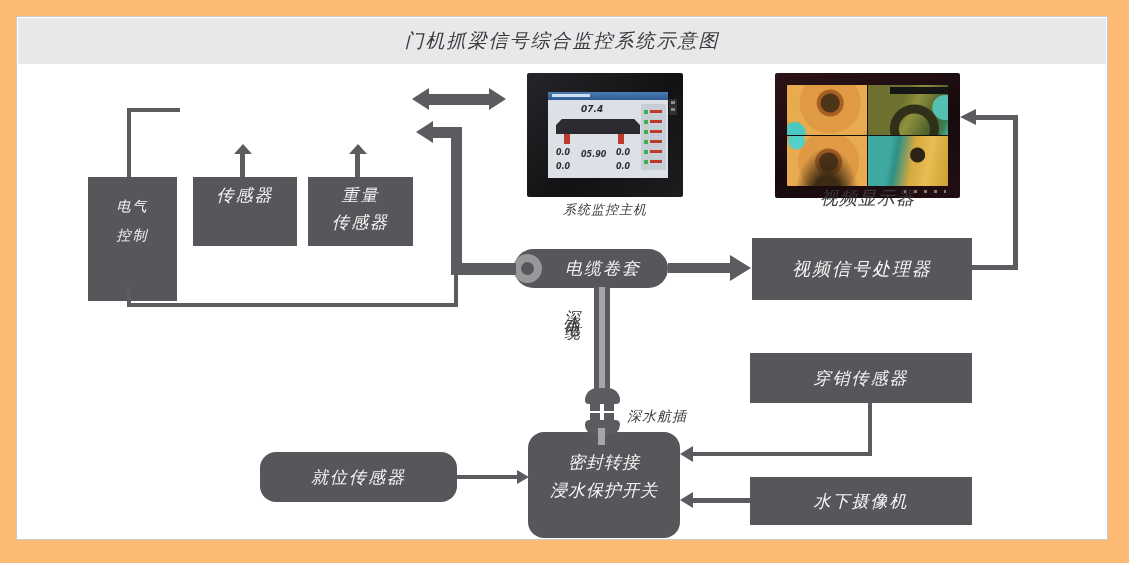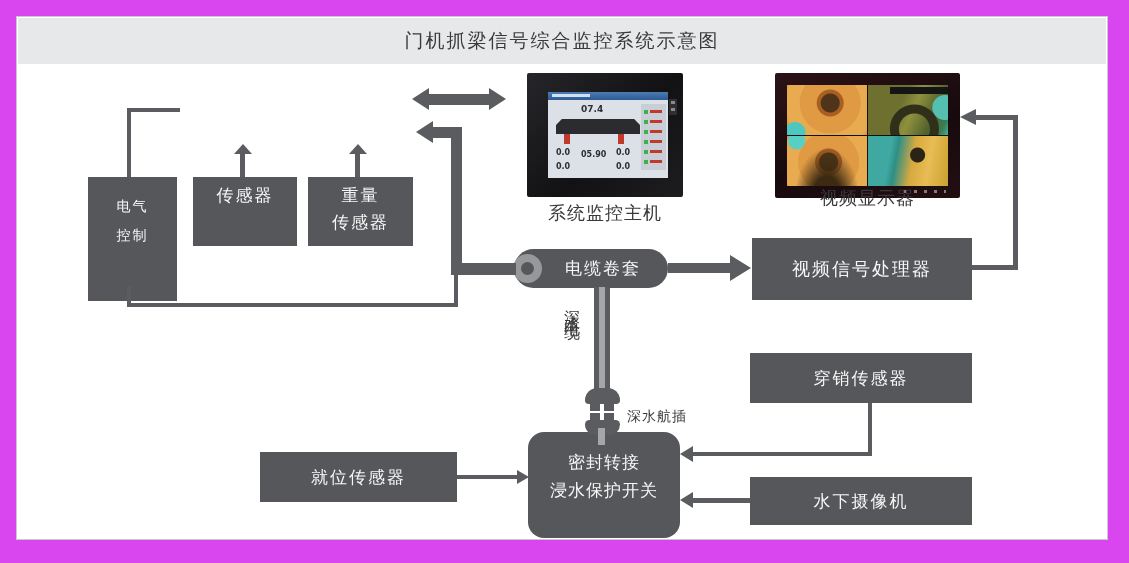--- a/index.html
+++ b/index.html
@@ -2,21 +2,21 @@
 <html style="--box: #56575a; --line: #5b5c5f; --band: #e7e8ea; --ring: #97989a; --core: #a5a6a8; --ink: #39393b;"><head>
 <meta charset="utf-8">
 <style>
   :root{
     --box:#56575a; --line:#5b5c5f; --band:#e7e8ea; --ink:#39393b;
     --ring:#97989a; --core:#a5a6a8;
   }
   html,body{margin:0;padding:0;}
   body{width:1129px;height:563px;background:#fff;overflow:hidden;
        font-family:"DejaVu Sans","Liberation Sans",sans-serif;}
-  .canvas{position:relative;width:1129px;height:563px;background:#d946ef;}
+  .canvas{position:relative;width:1129px;height:563px;background:#fdba74;font-style:italic;}
   .frame{position:absolute;left:16px;top:16px;width:1090px;height:522px;
          border:1px solid #c9cacc;background:#fff;}
   .title-band{position:absolute;left:1px;top:1px;width:1088px;height:46px;
         background:var(--band);display:flex;align-items:center;justify-content:center;}
   .title-band span{font-size:19px;letter-spacing:2px;color:#393a3c;font-weight:500;}
   .box{position:absolute;background:var(--box);color:#f6f6f6;text-align:center;
        letter-spacing:2px;}
   .ln{position:absolute;background:var(--line);}
   .ah{position:absolute;width:0;height:0;}
   .cap{position:absolute;color:var(--ink);text-align:center;letter-spacing:1px;}
@@ -92,21 +92,21 @@
 
   <div class="box" style="left:514px;top:249px;width:154px;height:39px;border-radius:20px;font-size:17px;line-height:39px;padding-left:24px;box-sizing:border-box;">
     <span>电缆卷套</span>
   </div>
   <div style="position:absolute;left:513px;top:254px;width:13px;height:13px;border:8px solid var(--ring);border-radius:50%;background:var(--box);"></div>
 
   <div class="box" style="left:752px;top:238px;width:220px;height:62px;font-size:18px;line-height:62px;">
     <span>视频信号处理器</span>
   </div>
 
-  <div class="box" style="left:260px;top:452px;width:197px;height:50px;font-size:17px;line-height:50px;">
+  <div class="box" style="left:260px;top:452px;width:197px;height:50px;font-size:17px;line-height:50px;border-radius:16px;">
     <span>就位传感器</span>
   </div>
 
   <div class="box" style="left:750px;top:353px;width:222px;height:50px;font-size:17px;line-height:50px;">
     <span>穿销传感器</span>
   </div>
 
   <div class="box" style="left:750px;top:477px;width:222px;height:48px;font-size:17px;line-height:48px;">
     <span>水下摄像机</span>
   </div>
@@ -203,17 +203,17 @@
   <div class="photo photo-display">
     <div class="disp-screen">
       <div class="q q-tl"></div>
       <div class="q q-tr"></div>
       <div class="q q-bl"></div>
       <div class="q q-br"></div>
     </div>
     <div class="disp-dots"></div>
   </div>
 
-  <div class="cap" style="left:527px;top:201px;width:156px;font-size:18px;">系统监控主机</div>
+  <div class="cap" style="left:527px;top:201px;width:156px;font-size:13px;">系统监控主机</div>
   <div class="cap" style="left:775px;top:186px;width:185px;font-size:18px;">视频显示器</div>
   <div class="vlabel" style="left:561px;top:297px;height:100px;font-size:16px;">深水电缆</div>
   <div class="cap" style="left:627px;top:396px;width:90px;font-size:14px;text-align:left;margin-top:12px;">深水航插</div>
 </div>
 
 </body></html>

